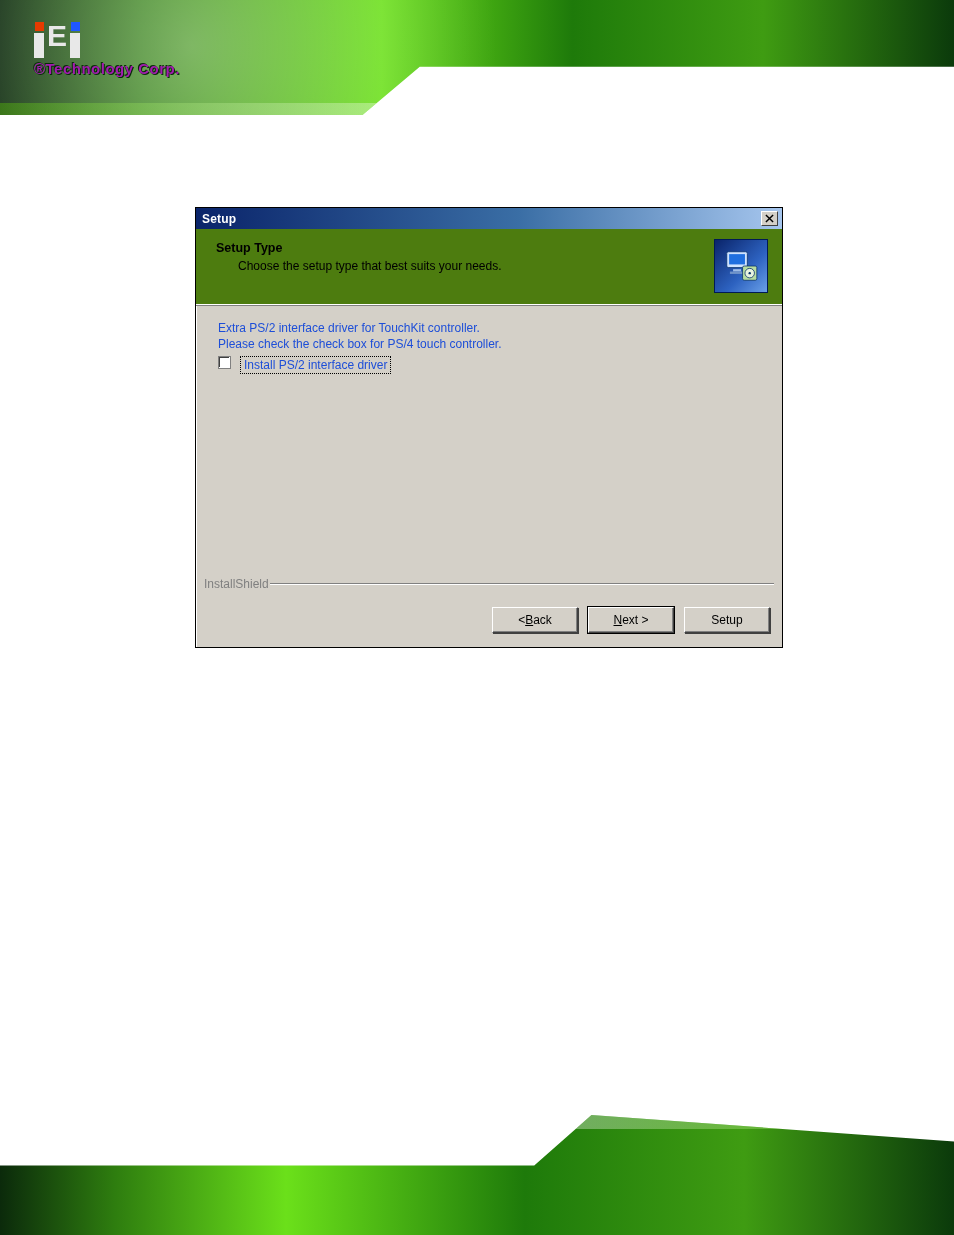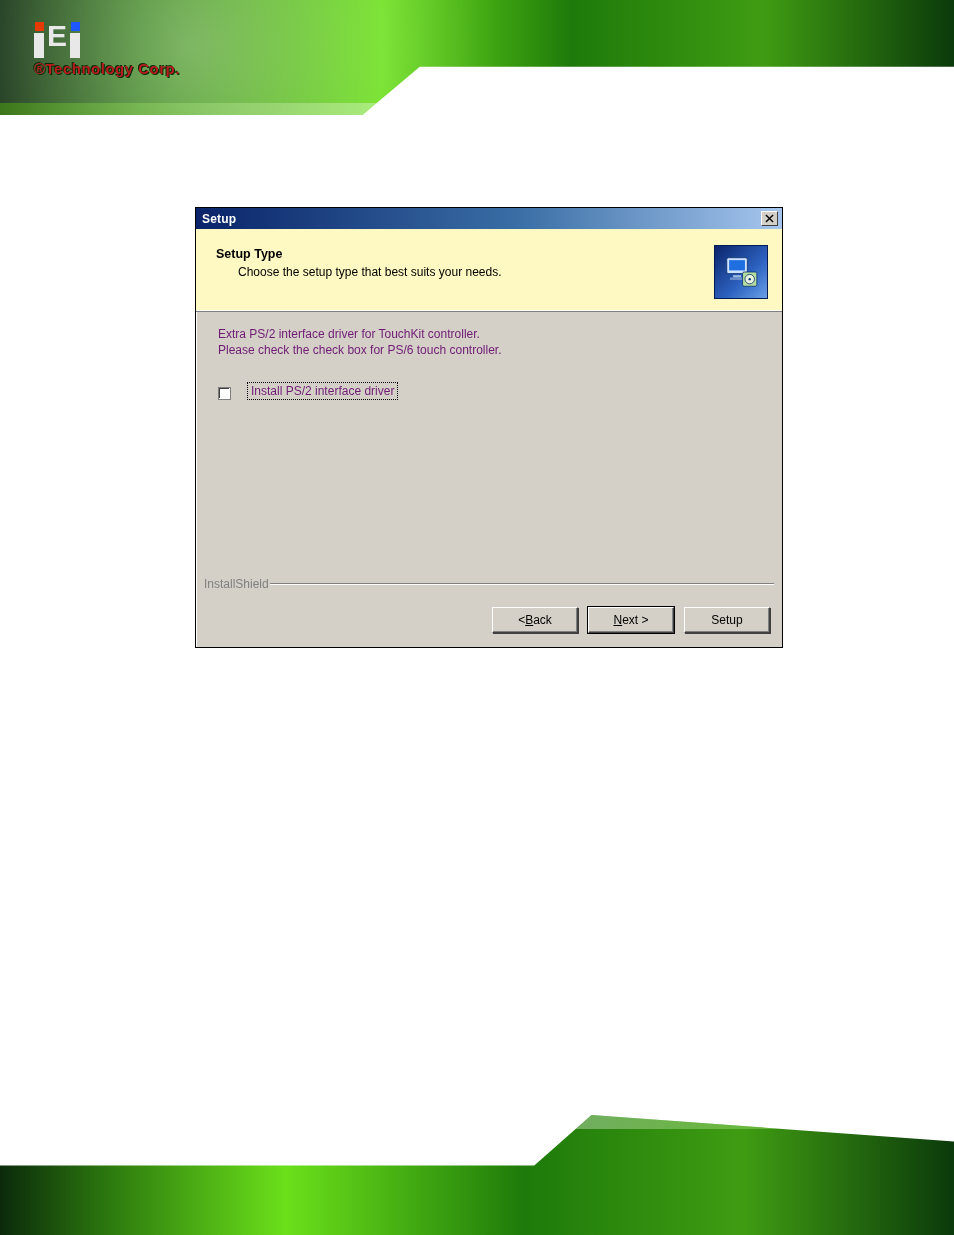--- a/index.html
+++ b/index.html
@@ -36,21 +36,21 @@
     font-family: "Arial Black", Arial, sans-serif;
   }
   .iei-logo { display: flex; align-items: flex-start; gap: 2px; }
   .iei-logo .dot-red { width:9px; height:9px; background:#e63b00; display:inline-block; margin-bottom:2px;}
   .iei-logo .dot-blue { width:9px; height:9px; background:#1f57ff; display:inline-block; margin-bottom:2px;}
   .iei-logo .letter { display:inline-flex; flex-direction:column; align-items:center; }
   .iei-logo .stem { width:10px; height:25px; background:#e8e8e8; display:inline-block;}
   .iei-logo .e { font-size:30px; font-weight:900; color:#e8e8e8; line-height:28px; padding:0 1px;}
   .tagline {
     font-size: 15px; font-weight: 900; letter-spacing: .5px;
-    color: #b91c1c; text-shadow: 1px 1px 0 #0a2a0a, -1px -1px 0 #0a2a0a;
+    color: #a21caf; text-shadow: 1px 1px 0 #0a2a0a, -1px -1px 0 #0a2a0a;
     margin-top: 2px;
   }
 
   .page-footer {
     position: absolute;
     left: 0; right: 0; bottom: 0;
     height: 120px;
     background:
       linear-gradient(90deg,#0b2a0b 0%, #2e7d0f 12%, #6be01a 30%, #1e7a0a 55%, #3f9c12 78%, #0b3a0b 100%);
     clip-path: polygon(0 42%, 56% 42%, 62% 0, 100% 22%, 100% 100%, 0 100%);
@@ -87,47 +87,47 @@
     width: 17px; height: 15px;
     background: #d4d0c8;
     border: 1px solid #fff;
     border-right-color:#404040; border-bottom-color:#404040;
     display:flex; align-items:center; justify-content:center;
     cursor: pointer;
   }
   .close-btn svg { width: 9px; height: 9px; }
 
   .sub-header {
-    background: #fef9c3;
+    background: #4d7c0f;
     border-bottom: 1px solid #808080;
-    padding: 18px 14px 12px 20px;
+    padding: 12px 14px 12px 20px;
     display: flex; align-items: flex-start;
     box-shadow: inset 0 -1px 0 #fff;
   }
   .sub-header .titles { flex: 1; }
   .sub-header .h1 { font-size: 12.5px; font-weight: 700; color:#000; }
   .sub-header .h2 { font-size: 12px; color:#000; margin: 4px 0 0 22px; }
   .wiz-icon {
     width: 54px; height: 54px;
     background: linear-gradient(135deg,#0a246a 0%, #2d62c0 60%, #6aa0e8 100%);
     border: 1px solid #001a55;
     display:flex; align-items:center; justify-content:center;
     margin-left: 10px; margin-top: -2px;
   }
   .wiz-icon svg { width: 38px; height: 38px; }
 
   .body-area {
     padding: 14px 22px 0 22px;
-    font-size: 12px; color:#701a75;
+    font-size: 12px; color:#1d4ed8;
   }
   .body-area p { line-height: 1.35; }
 
   .checkbox-row {
-    margin-top: 24px;
-    display: flex; align-items: flex-end; gap: 16px;
+    margin-top: 4px;
+    display: flex; align-items: flex-start; gap: 9px;
   }
   .win-check {
     width: 13px; height: 13px;
     background: #fff;
     border: 1px solid #808080;
     box-shadow: inset -1px -1px 0 #fff, inset 1px 1px 0 #404040;
     cursor: pointer;
   }
   .check-label {
     font-size: 12px;
@@ -213,21 +213,21 @@
         <rect x="10" y="31" width="18" height="3" fill="#6f93c9"></rect>
         <rect x="26" y="24" width="18" height="18" rx="2" fill="#b7dca0" stroke="#08306b"></rect>
         <circle cx="35" cy="33" r="6" fill="#e8f4df" stroke="#08306b"></circle>
         <circle cx="35" cy="33" r="1.5" fill="#08306b"></circle>
       </svg>
     </div>
   </div>
 
   <div class="body-area">
     <p>Extra PS/2 interface driver for TouchKit controller.</p>
-    <p>Please check the check box for PS/6 touch controller.</p>
+    <p>Please check the check box for PS/4 touch controller.</p>
 
     <div class="checkbox-row">
       <span class="win-check" role="checkbox" aria-checked="false"></span>
       <span class="check-label">Install PS/2 interface driver</span>
     </div>
   </div>
 
   <div class="install-shield-row">
     <span>InstallShield</span>
     <span class="line"></span>

